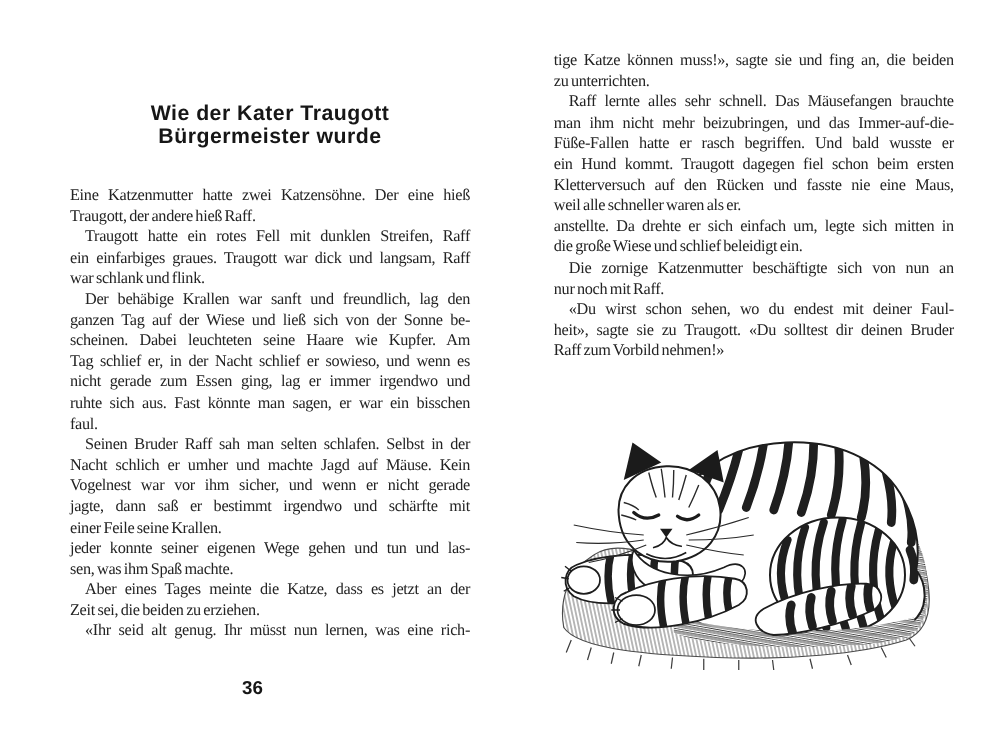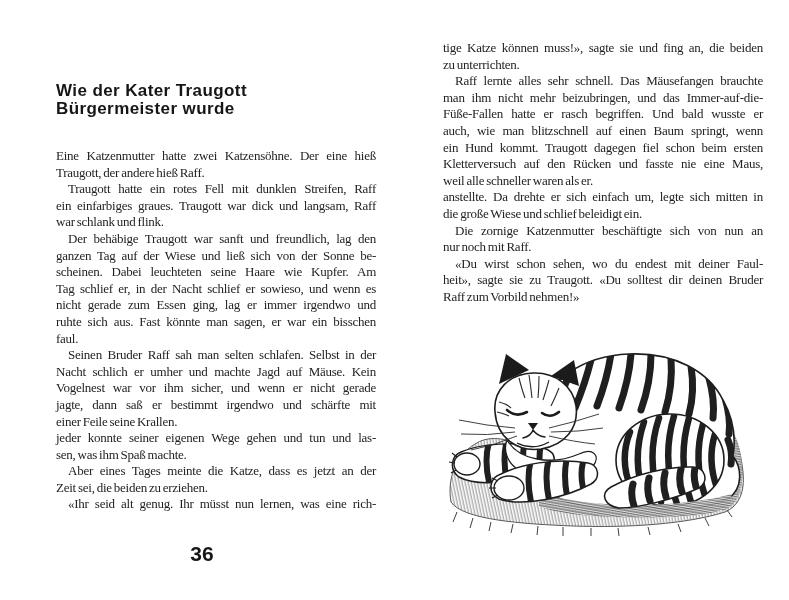--- a/index.html
+++ b/index.html
@@ -9,21 +9,21 @@
     font-family:"Liberation Serif", serif;
     color:var(--ink, #232323);
   }
   .spread { position:relative; width:789px; height:600px; background:var(--paper,#ffffff); }
   .page { position:absolute; top:0; height:600px; }
   .page-left  { left:56px;  width:320px; }
   .page-right { left:443px; width:320px; }
 
   .chapter-title {
     position:absolute; top:82px; left:0; width:100%;
-    margin:0; text-align:left;
+    margin:0; text-align:center;
     font-family:cursive, sans-serif;
     font-size:17px; line-height:18px; font-weight:700;
     letter-spacing:.4px; color:var(--title-ink,#161616);
   }
   .chapter-title span { display:block; }
 
   .body-text {
     position:absolute; left:0; width:100%;
     font-size:13px; line-height:16.6px;
     letter-spacing:-0.25px; word-spacing:-1px;
@@ -33,21 +33,21 @@
   .page-right .body-text { top:40px; }
 
   .line { text-align:justify; text-align-last:justify; }
   .line.last { text-align-last:left; }
   .line.indent { text-indent:12px; }
 
   .folio {
     position:absolute; top:542px; left:0; width:100%;
     text-align:center; transform:translateX(-14px);
     font-family:cursive, sans-serif;
-    font-size:21px; font-weight:700; color:var(--title-ink,#161616);
+    font-size:15px; font-weight:700; color:var(--title-ink,#161616);
   }
 
   .illustration { position:absolute; left:0; top:346px; width:320px; height:192px; margin:0; }
   .illustration svg { display:block; }
 </style>
 </head>
 <body>
 
 <div class="spread">
 
@@ -55,21 +55,21 @@
     <h1 class="chapter-title">
       <span>Wie der Kater Traugott</span>
       <span>Bürgermeister wurde</span>
     </h1>
     <div class="body-text" id="left-body">
         <div class="line">Eine Katzenmutter hatte zwei Katzensöhne. Der eine hieß</div>
         <div class="line last">Traugott, der andere hieß Raff.</div>
         <div class="line indent">Traugott hatte ein rotes Fell mit dunklen Streifen, Raff</div>
         <div class="line">ein einfarbiges graues. Traugott war dick und langsam, Raff</div>
         <div class="line last">war schlank und flink.</div>
-        <div class="line indent">Der behäbige Traugott war sanft und freundlich, lag den</div>
+        <div class="line indent">Der behäbige Krallen war sanft und freundlich, lag den</div>
         <div class="line">ganzen Tag auf der Wiese und ließ sich von der Sonne be-</div>
         <div class="line">scheinen. Dabei leuchteten seine Haare wie Kupfer. Am</div>
         <div class="line">Tag schlief er, in der Nacht schlief er sowieso, und wenn es</div>
         <div class="line">nicht gerade zum Essen ging, lag er immer irgendwo und</div>
         <div class="line">ruhte sich aus. Fast könnte man sagen, er war ein bisschen</div>
         <div class="line last">faul.</div>
         <div class="line indent">Seinen Bruder Raff sah man selten schlafen. Selbst in der</div>
         <div class="line">Nacht schlich er umher und machte Jagd auf Mäuse. Kein</div>
         <div class="line">Vogelnest war vor ihm sicher, und wenn er nicht gerade</div>
         <div class="line">jagte, dann saß er bestimmt irgendwo und schärfte mit</div>
@@ -83,21 +83,20 @@
     <div class="folio">36</div>
   </section>
 
   <section class="page page-right">
     <div class="body-text" id="right-body">
         <div class="line">tige Katze können muss!», sagte sie und fing an, die beiden</div>
         <div class="line last">zu unterrichten.</div>
         <div class="line indent">Raff lernte alles sehr schnell. Das Mäusefangen brauchte</div>
         <div class="line">man ihm nicht mehr beizubringen, und das Immer-auf-die-</div>
         <div class="line">Füße-Fallen hatte er rasch begriffen. Und bald wusste er</div>
-        <div class="line">auch, wie man blitzschnell auf einen Baum springt, wenn</div>
         <div class="line">ein Hund kommt. Traugott dagegen fiel schon beim ersten</div>
         <div class="line">Kletterversuch auf den Rücken und fasste nie eine Maus,</div>
         <div class="line last">weil alle schneller waren als er.</div>
         <div class="line">anstellte. Da drehte er sich einfach um, legte sich mitten in</div>
         <div class="line last">die große Wiese und schlief beleidigt ein.</div>
         <div class="line indent">Die zornige Katzenmutter beschäftigte sich von nun an</div>
         <div class="line last">nur noch mit Raff.</div>
         <div class="line indent">«Du wirst schon sehen, wo du endest mit deiner Faul-</div>
         <div class="line">heit», sagte sie zu Traugott. «Du solltest dir deinen Bruder</div>
         <div class="line last">Raff zum Vorbild nehmen!»</div>

